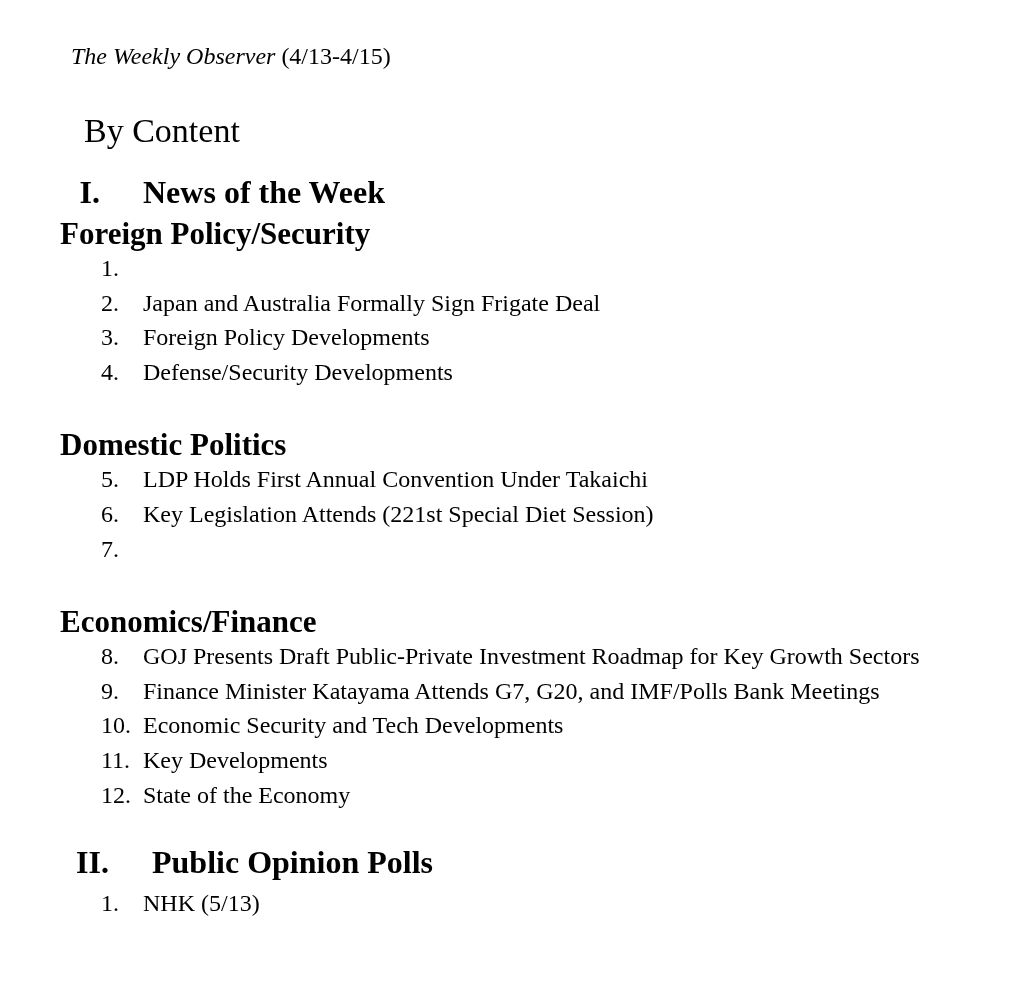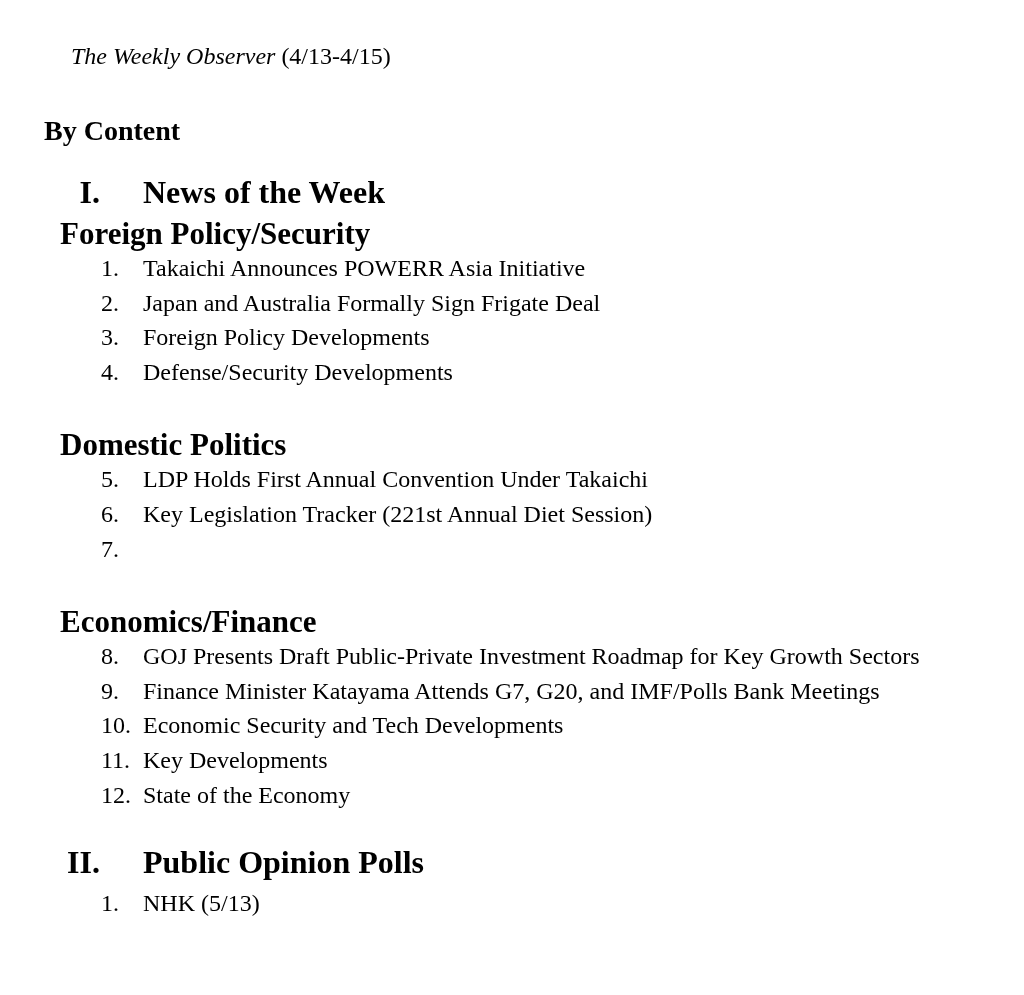--- a/index.html
+++ b/index.html
@@ -24,34 +24,35 @@
   .doc-title {
     margin: 42px 0 0 71px;
     font-size: 24px;
     line-height: 28px;
     white-space: nowrap;
   }
   .doc-title .pub {
     font-style: italic;
   }
   h1.by-content {
-    margin: 41px 0 0 44px;
-    font-size: 28px;
+    margin: 41px 0 0 84px;
+    font-size: 34px;
     line-height: 40px;
-    font-weight: bold;
+    font-weight: normal;
   }
   h2.sec-head {
     display: flex;
     margin: 22px 0 0 0;
     font-size: 32px;
     line-height: 38px;
     font-weight: bold;
   }
   .toc-section + .toc-section h2.sec-head {
     margin-top: 31px;
+    margin-left: 9px;
   }
   h2.sec-head .numeral {
     flex: none;
     display: block;
     width: 40px;
     margin-left: 60px;
     text-align: right;
   }
   h2.sec-head .sec-title {
     margin-left: 43px;
@@ -103,21 +104,20 @@
     <h2 class="sec-head">
           <span class="numeral">I.</span>
           <span class="sec-title">News of the Week</span>
         </h2>
     <div class="groups">
   <div class="toc-group">
     <h3 class="group-head">Foreign Policy/Security</h3>
     <div class="items">
   <div class="toc-item">
                 <span class="num">1.</span>
-                <span class="text">Takaichi Announces POWERR Asia Initiative</span>
               </div>
 
   <div class="toc-item">
                 <span class="num">2.</span>
                 <span class="text">Japan and Australia Formally Sign Frigate Deal</span>
               </div>
 
   <div class="toc-item">
                 <span class="num">3.</span>
                 <span class="text">Foreign Policy Developments</span>
@@ -133,21 +133,21 @@
   <div class="toc-group">
     <h3 class="group-head">Domestic Politics</h3>
     <div class="items">
   <div class="toc-item">
                 <span class="num">5.</span>
                 <span class="text">LDP Holds First Annual Convention Under Takaichi</span>
               </div>
 
   <div class="toc-item">
                 <span class="num">6.</span>
-                <span class="text">Key Legislation Tracker (221st Annual Diet Session)</span>
+                <span class="text">Key Legislation Attends (221st Special Diet Session)</span>
               </div>
 
   <div class="toc-item">
                 <span class="num">7.</span>
               </div>
 </div>
   </div>
 
   <div class="toc-group">
     <h3 class="group-head">Economics/Finance</h3>

